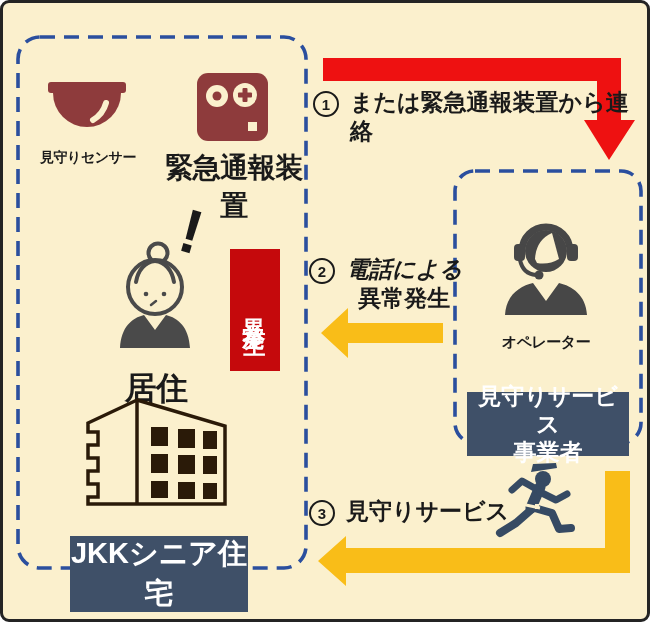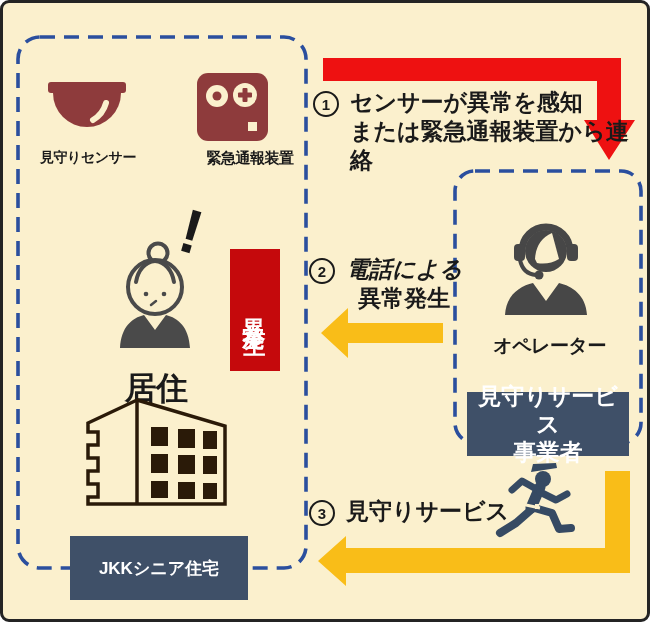--- a/index.html
+++ b/index.html
@@ -59,21 +59,21 @@
 
   <svg class="abs" style="left:194px;top:70px;" width="71" height="68" viewBox="0 0 71 68">
     <rect class="fill-maroon" x="0" y="0" width="71" height="68" rx="11"></rect>
     <circle class="fill-cream" cx="20" cy="23" r="11"></circle>
     <circle class="fill-maroon" cx="20" cy="23" r="4.5"></circle>
     <circle class="fill-cream" cx="48" cy="22" r="12"></circle>
     <rect class="fill-maroon" x="45.5" y="15" width="5" height="14" rx="1"></rect>
     <rect class="fill-maroon" x="41" y="19.5" width="14" height="5" rx="1"></rect>
     <rect class="fill-cream" x="51" y="49" width="9" height="9"></rect>
   </svg>
-  <div class="abs label" style="left:176px;top:146px;width:142px;font-size:15px;">緊急通報装置</div>
+  <div class="abs label" style="left:160px;top:146px;width:142px;font-size:28px;">緊急通報装置</div>
 
   <div class="abs excl" style="left:178px;top:198px;">!</div>
 
   <svg class="abs" style="left:112px;top:238px;" width="80" height="107" viewBox="0 0 80 107">
     <circle class="woman-stroke" cx="43" cy="12" r="9.5" stroke-width="4"></circle>
     <circle class="woman-stroke" cx="40" cy="46" r="27" stroke-width="4"></circle>
     <path d="M40,20 C30,21 23,29 21,41" stroke="#4A4A4A" stroke-width="4" fill="none" stroke-linecap="round"></path>
     <path d="M40,20 C50,21 57,29 59,41" stroke="#4A4A4A" stroke-width="4" fill="none" stroke-linecap="round"></path>
     <circle cx="31" cy="53" r="2.3" fill="#4A4A4A"></circle>
     <circle cx="49" cy="53" r="2.3" fill="#4A4A4A"></circle>
@@ -91,45 +91,44 @@
     <rect class="win" x="93" y="32" width="17" height="19"></rect>
     <rect class="win" x="118" y="34" width="14" height="18"></rect>
     <rect class="win" x="66" y="57" width="17" height="19"></rect>
     <rect class="win" x="93" y="58" width="17" height="19"></rect>
     <rect class="win" x="118" y="59" width="14" height="18"></rect>
     <rect class="win" x="66" y="84" width="17" height="17"></rect>
     <rect class="win" x="93" y="85" width="17" height="17"></rect>
     <rect class="win" x="118" y="86" width="14" height="16"></rect>
   </svg>
 
-  <div class="abs box-slate" style="left:67px;top:533px;width:178px;height:64px;font-size:17px;">JKKシニア住宅</div>
+  <div class="abs box-slate" style="left:67px;top:533px;width:178px;height:76px;font-size:29px;">JKKシニア住宅</div>
 
   <svg class="abs" style="left:316px;top:51px;" width="322" height="110" viewBox="0 0 322 110">
     <path class="fill-redarrow" d="M4,4 L302,4 L302,66 L316,66 L290,106 L265,66 L278,66 L278,27 L4,27 Z"></path>
   </svg>
 
   <div class="abs step" style="left:310px;top:85px;width:335px;">
     <span class="stepnum">1</span>
     <span>
-      <span style="display:block;">センサーが異常を感知</span>
       <span style="display:block;">または緊急通報装置から連絡</span>
     </span>
   </div>
 
   <svg class="abs" style="left:498px;top:216px;" width="90" height="96" viewBox="0 0 90 96">
     <path class="stroke-opgray" d="M21,32 A24,24 0 0 1 69,32" stroke-width="7"></path>
     <circle class="fill-opgray" cx="45" cy="32" r="21"></circle>
     <path class="fill-cream" d="M34,40 Q35,21 51,14 L58,40 Q48,46 36,44 Z"></path>
     <rect class="fill-opgray" x="13" y="25" width="11" height="17" rx="4"></rect>
     <rect class="fill-opgray" x="66" y="25" width="11" height="17" rx="4"></rect>
     <path class="stroke-opgray" d="M19,41 Q22,55 35,56" stroke-width="4"></path>
     <circle class="fill-opgray" cx="38" cy="56" r="4.5"></circle>
     <path class="fill-opgray" d="M4,96 C5,76 19,67 32,64 L45,82 L58,64 C71,67 85,76 86,96 Z"></path>
   </svg>
-  <div class="abs label" style="left:483px;top:330px;width:120px;font-size:19px;text-align:right;">オペレーター</div>
+  <div class="abs label" style="left:483px;top:330px;width:120px;font-size:15px;">オペレーター</div>
 
   <div class="abs box-slate" style="left:464px;top:389px;width:162px;height:64px;font-size:23px;line-height:28px;">
     <span>見守りサービス</span>
     <span>事業者</span>
   </div>
 
   <div class="abs step" style="left:306px;top:252px;">
     <span class="stepnum">2</span>
     <span style="text-align:center;">
       <span style="display:block;font-style:italic;">電話による</span>

